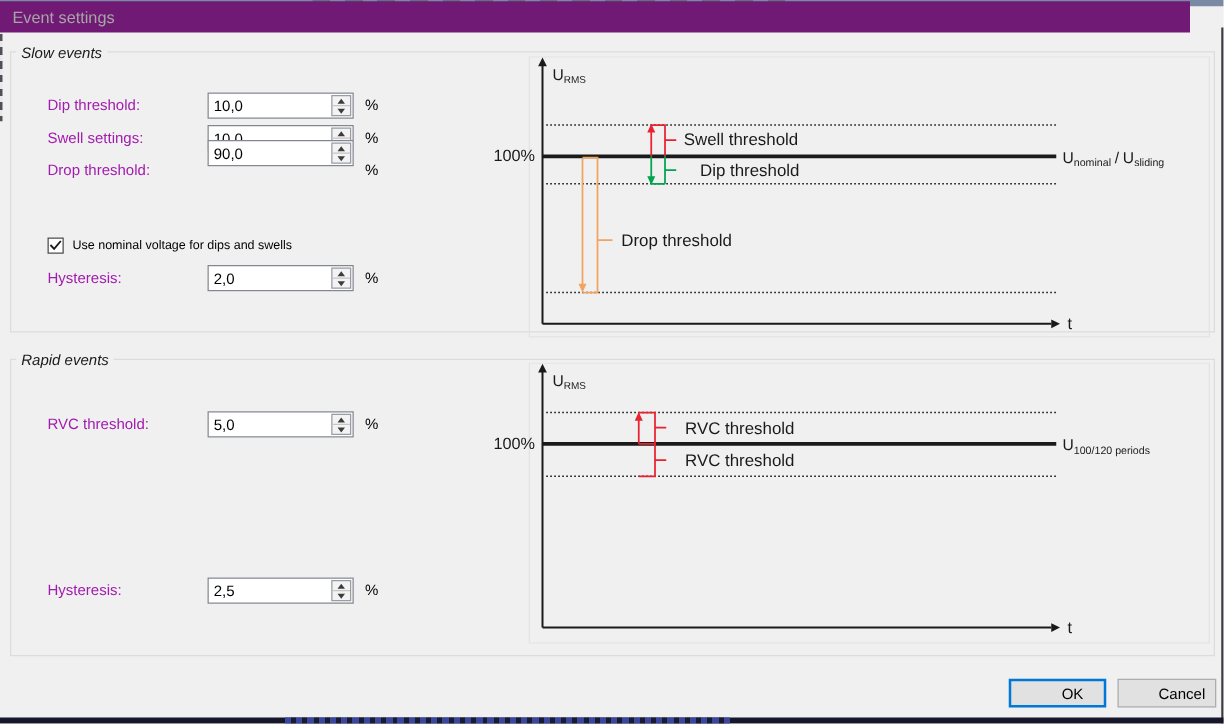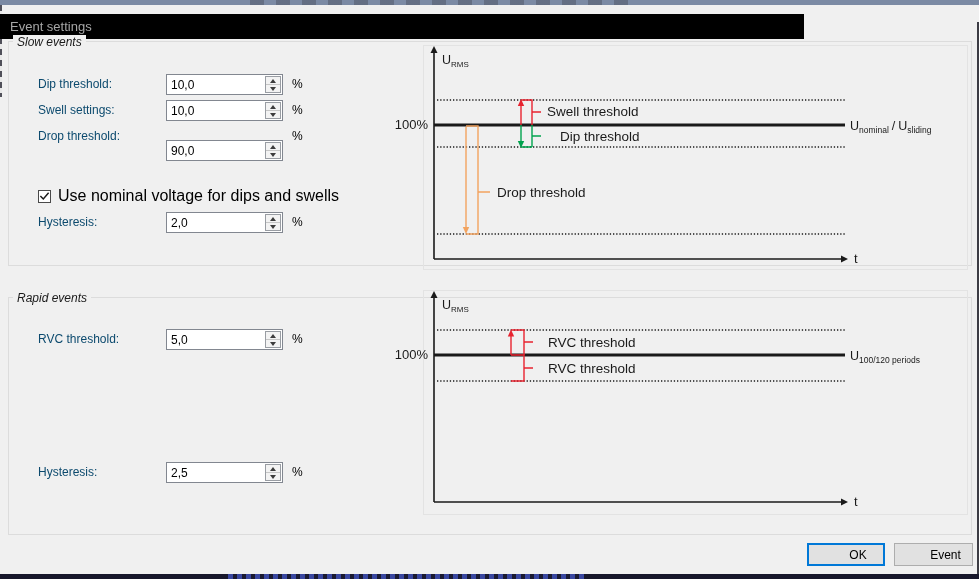--- a/index.html
+++ b/index.html
@@ -11,49 +11,49 @@
   .top-strip { position:absolute; left:0; top:0; width:979px; height:5px; background:#7b8aa4; }
   .top-strip-marks { position:absolute; left:250px; top:0; width:390px; height:5px;
     background:repeating-linear-gradient(90deg,#5a6375 0 14px,#7b8aa4 14px 26px); opacity:.7; }
   .right-strip { position:absolute; left:977px; top:22px; width:2px; height:557px; background:#3c3c44; }
   .bottom-strip { position:absolute; left:0; top:574px; width:979px; height:5px; background:#17172b; }
   .bottom-strip-marks { position:absolute; left:228px; top:574px; width:356px; height:5px;
     background:repeating-linear-gradient(90deg,#3947a0 0 5px,#1a1a30 5px 9px); }
   .left-marks { position:absolute; left:0; top:5px; width:2px; height:92px;
     background:repeating-linear-gradient(180deg,#50505a 0 6px,#e8e8e8 6px 11px); }
 
-  .titlebar { position:absolute; left:0; top:14px; width:804px; height:25px; background:#000000; }
+  .titlebar { position:absolute; left:0; top:1px; width:952px; height:25px; background:#701a75; }
   .titlebar .title { position:absolute; left:10px; top:0; line-height:25px; font-size:13px; color:#a6a6a6; }
 
   
   .group { position:absolute; border:1px solid #dcdcdc;font-style:italic; }
   .group .legend { position:absolute; top:-7px; left:4px; background:#f0f0f0; padding:0 4px;
     font-size:12px; color:#1a1a1a; white-space:nowrap; }
   #group-slow  { left:8px; top:41px;  width:964px; height:225px; }
-  #group-rapid { left:8px; top:287px; width:964px; height:238px;margin-top:10px; }
-
-  
-  .flabel { position:absolute; left:38px; font-size:12px; line-height:21px; color:#0c4a6e; white-space:nowrap; }
+  #group-rapid { left:8px; top:287px; width:964px; height:238px; }
+
+  
+  .flabel { position:absolute; left:38px; font-size:12px; line-height:21px; color:#a21caf; white-space:nowrap; }
   .pct { position:absolute; left:292px; font-size:12px; line-height:21px; color:#000; }
   .spinbox { position:absolute; left:166px; width:117px; height:21px; background:#fff;
     border:1px solid #828790; display:flex; align-items:stretch; }
   .spinbox input { flex:1; min-width:0; border:0; outline:0; background:transparent;
     font-family:"Liberation Sans",sans-serif; font-size:12px; padding:0 0 0 4px; color:#000; }
   .spinner { width:16px; margin:1px; border:1px solid #999da3; background:#f3f3f3;
     display:flex; flex-direction:column; }
   .spin-btn { flex:1; display:flex; align-items:center; justify-content:center; }
   .spin-btn.up { border-bottom:1px solid #c6c6c6; }
   .tri { width:0; height:0; border-left:3px solid transparent; border-right:3px solid transparent; }
   .tri.up { border-bottom:4px solid #3c3c3c; }
   .tri.down { border-top:4px solid #3c3c3c; }
 
   .cbrow { position:absolute; left:38px; top:188px; height:16px; display:flex; align-items:center; }
   .cbox { width:13px; height:13px; background:#fff; border:1px solid #4a4a4a; margin-right:7px;
     display:flex; align-items:center; justify-content:center; }
-  .cbrow .cblabel { font-size:16px; color:#000; white-space:nowrap; }
+  .cbrow .cblabel { font-size:10px; color:#000; white-space:nowrap; }
 
   
   svg.diag { position:absolute; }
   svg text { font-family:"Liberation Sans",sans-serif; fill:#1a1a1a; }
   .anno-label { font-size:13.5px; }
 
   
   .btn { position:absolute; font-size:12px; color:#000; background:#e1e1e1;
     display:flex; align-items:center; justify-content:center;padding-left:24px; }
   #btn-ok { left:807px; top:543px; width:78px; height:23px; border:2px solid #0078d7; }
@@ -105,21 +105,21 @@
           <span class="tri up"></span>
         </div>
       <div class="spin-btn">
           <span class="tri down"></span>
         </div>
     </div>
   </div>
   <div class="pct" style="top:100px">%</div>
 
   <div class="flabel" style="top:126px">Drop threshold:</div>
-  <div class="spinbox" style="top:140px">
+  <div class="spinbox" style="top:112px">
     <input value="90,0" style="">
     <div class="spinner">
       <div class="spin-btn up">
           <span class="tri up"></span>
         </div>
       <div class="spin-btn">
           <span class="tri down"></span>
         </div>
     </div>
   </div>
@@ -246,15 +246,15 @@
       <text x="168" y="57" class="anno-label" fill="#e8232f"><tspan>RVC threshold</tspan></text>
     </g>
 
     <g>
       <path d="M131 65 H144 V91 H131 M144 78 H153" fill="none" stroke-width="1.4" stroke="#e8232f"></path>
       <text x="168" y="83" class="anno-label" fill="#e8232f"><tspan>RVC threshold</tspan></text>
     </g>
   </svg>
 
   <div class="btn" id="btn-ok">OK</div>
-  <div class="btn" id="btn-cancel">Event</div>
+  <div class="btn" id="btn-cancel">Cancel</div>
 
 </div>
 
 </body></html>

